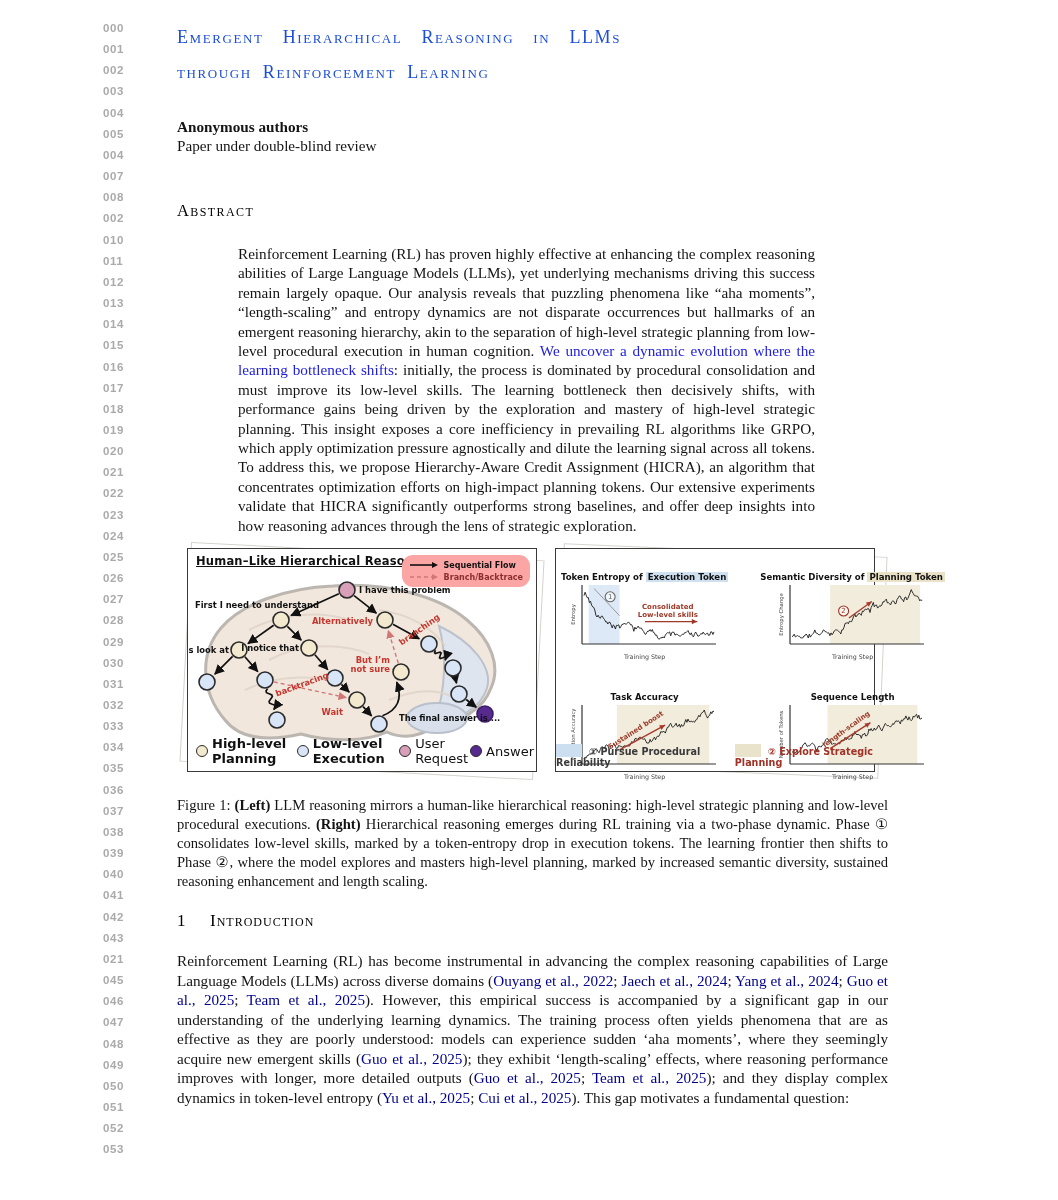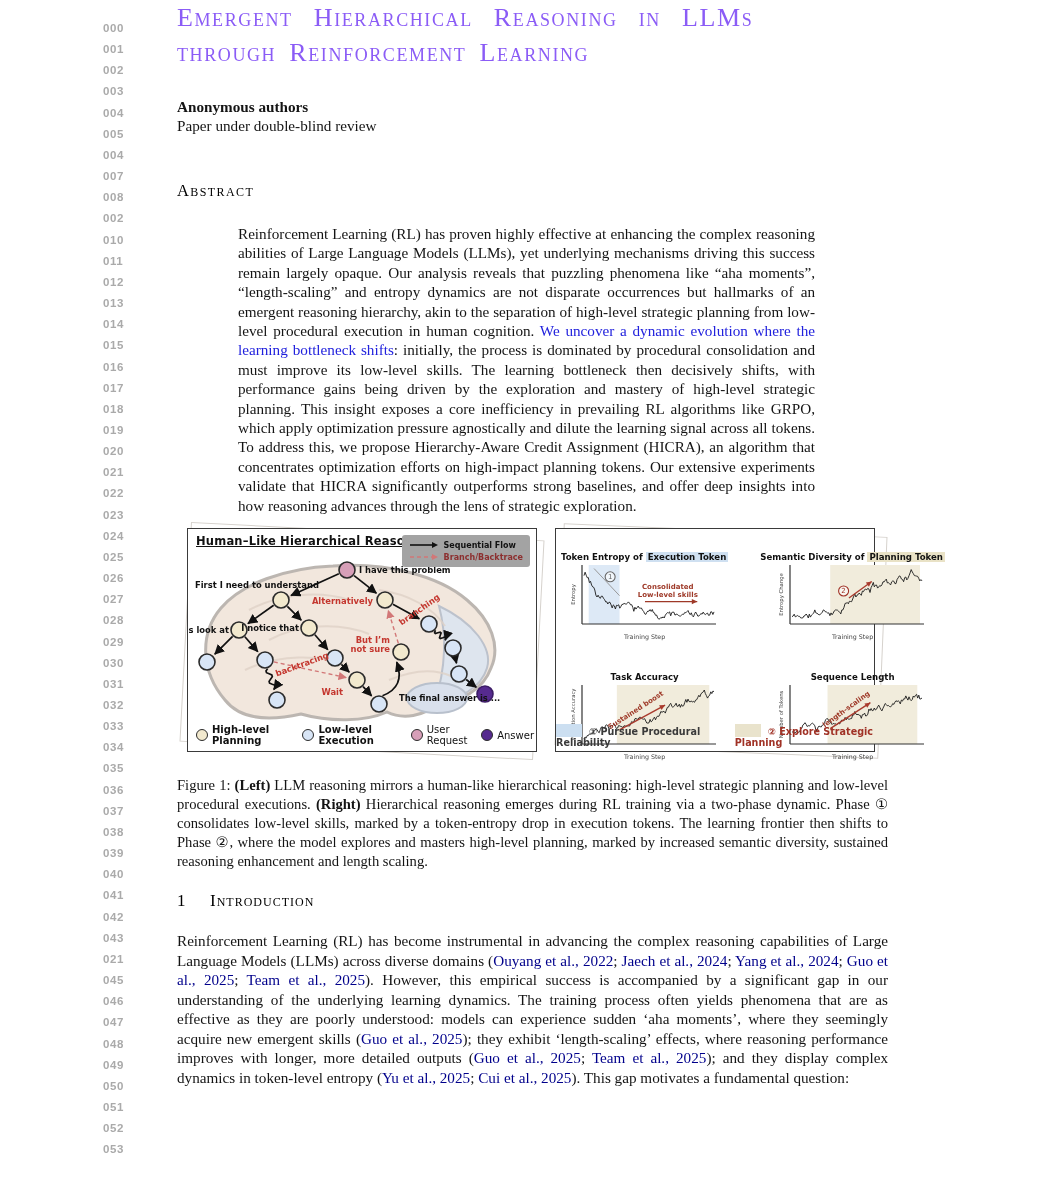--- a/index.html
+++ b/index.html
@@ -4,46 +4,46 @@
 <style>
   html,body{margin:0;padding:0;}
   body{width:1058px;height:1200px;background:#ffffff;position:relative;overflow:hidden;
        font-family:"Liberation Serif",serif;color:#141414;}
   
   #linenos{position:absolute;left:103px;top:18px;font-family:"Liberation Sans",sans-serif;
            font-weight:700;font-size:11.5px;color:#aaaaaa;letter-spacing:.6px;}
   #linenos div{height:21.17px;line-height:21.17px;}
   
   #content{position:absolute;left:177px;top:0;width:711px;}
-  .title{font-size:26px;line-height:35px;font-weight:500;
-         font-variant:small-caps;letter-spacing:1.6px;color:#8b5cf6;}
+  .title{margin-top:20px;font-size:18px;line-height:35px;font-weight:500;
+         font-variant:small-caps;letter-spacing:1.6px;color:#1d4ed8;}
   .title .l1{word-spacing:13px;white-space:nowrap;}
   .title .l2{word-spacing:5px;white-space:nowrap;}
   .authors{margin-top:27px;font-size:15.2px;line-height:19px;}
   .authors .name{font-weight:700;}
   .abs-head{margin-top:46px;text-align:left;font-variant:small-caps;font-size:16.5px;letter-spacing:1.4px;color:#000;}
   .abs-body{margin:23px auto 0 61px;width:577px;font-size:15.2px;line-height:19.4px;text-align:justify;}
   .hl{color:#2121dd;}
   .cite{color:#00008b;}
   
   .figure-row{position:relative;margin-top:13px;height:226px;}
   .sheet{position:absolute;background:#fff;border:1px solid #d6d2cd;z-index:0;}
   #sheet-left{left:8px;top:3px;width:352px;height:218px;transform:rotate(3deg);}
   #sheet-right{left:382px;top:2px;width:322px;height:220px;transform:rotate(2.4deg);}
   .panel{position:absolute;top:0;background:#fff;border:1.5px solid #3a3a3a;box-sizing:border-box;z-index:1;
          font-family:"DejaVu Sans",sans-serif;}
   #panel-left{left:10px;width:350px;height:224px;}
   #panel-right{left:378px;width:320px;height:224px;}
   .ptitle{font-weight:700;font-size:11.5px;text-decoration:underline;margin:5px 0 0 8px;color:#111;letter-spacing:.2px;}
-  #flow-legend{position:absolute;right:6px;top:6px;background:#a3a3a3;border-radius:3px;
+  #flow-legend{position:absolute;right:6px;top:6px;background:#fca5a5;border-radius:11px;
                padding:4px 7px;font-size:8px;font-weight:700;color:#111;z-index:3;}
   #flow-legend .row{display:flex;align-items:center;gap:5px;height:12px;}
   #tree-svg{position:absolute;left:1px;top:21px;z-index:2;}
   #left-legend{position:absolute;left:8px;right:2px;bottom:5px;display:flex;align-items:center;gap:2px;
-               font-size:10px;color:#111;z-index:3;}
+               font-size:13px;color:#111;z-index:3;}
   .leg-item{display:flex;align-items:center;gap:4px;}
   .leg-dot{width:12px;height:12px;border-radius:50%;border:1.5px solid #2b2b2b;box-sizing:border-box;flex:0 0 auto;}
   
   #charts{position:absolute;left:5px;right:3px;top:23px;bottom:22px;display:grid;
           grid-template-columns:1fr 1fr;grid-template-rows:1fr 1fr;column-gap:4px;row-gap:1px;z-index:2;gap:32px;}
   .chart-cell{display:flex;flex-direction:column;align-items:center;}
   .ctitle{font-size:8.6px;font-weight:700;color:#111;white-space:nowrap;margin-bottom:0px;}
   .ctitle .chl{padding:0 2px;}
   .xlabel{font-size:6.3px;color:#444;margin-top:-1px;}
   #right-legend{position:absolute;left:0;right:0;bottom:3px;display:flex;justify-content:center;gap:30px;

